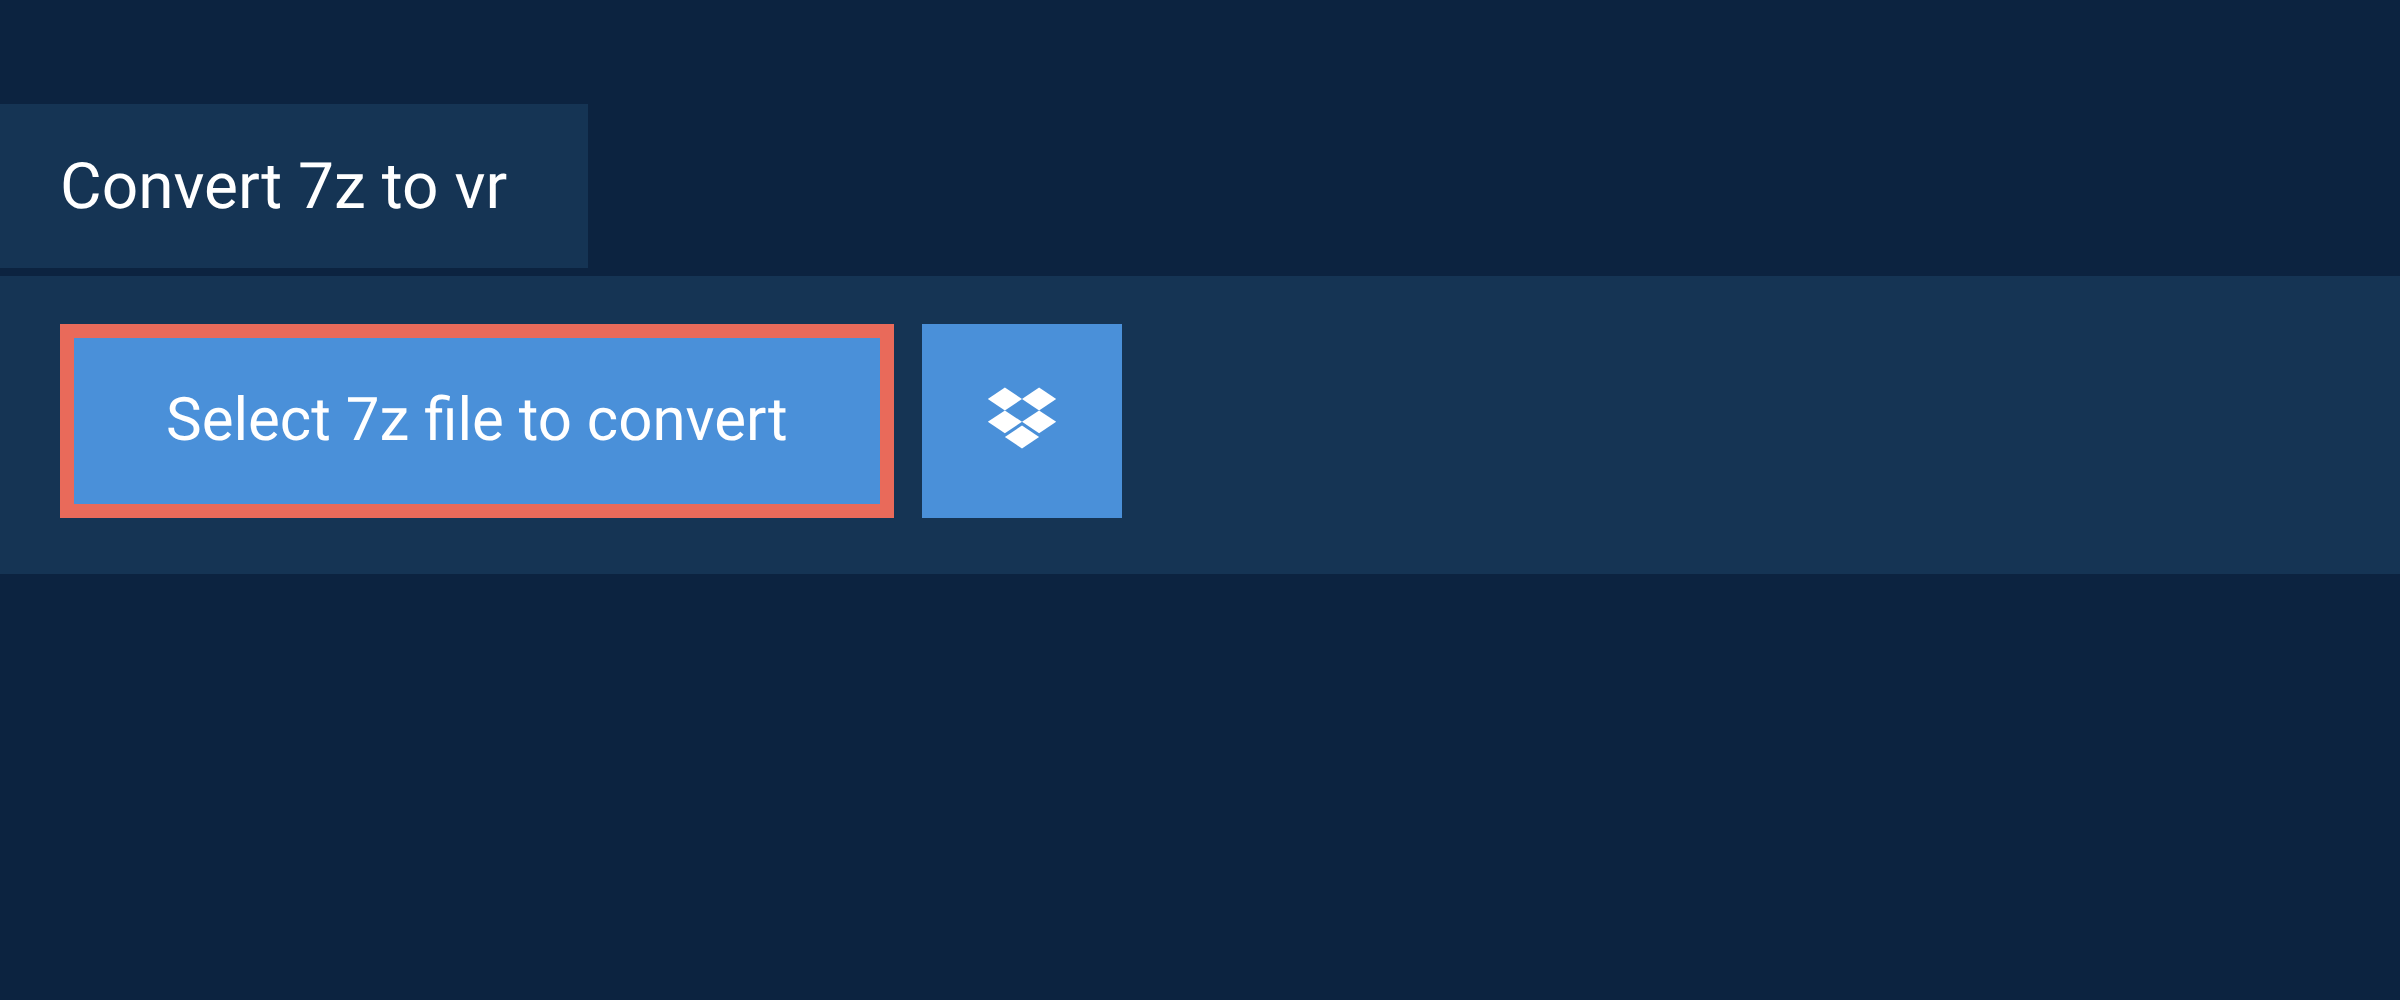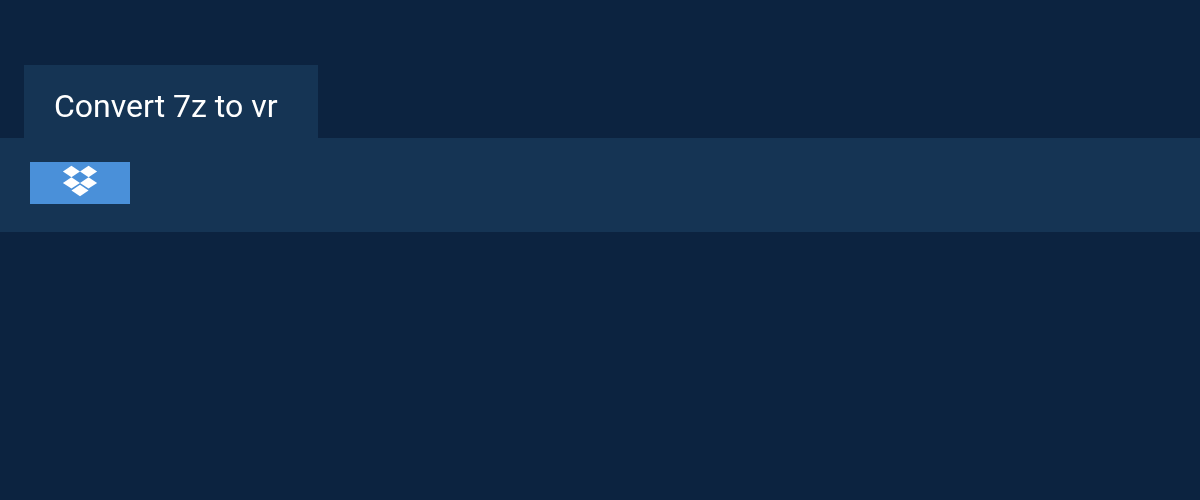--- a/index.html
+++ b/index.html
@@ -9,23 +9,22 @@
     }
     body {
       width: 1200px;
       height: 500px;
       background: #0c2340;
       font-family: -apple-system, BlinkMacSystemFont, "Segoe UI", Roboto, Helvetica, Arial, sans-serif;
       overflow: hidden;
     }
     .tab-container {
       position: absolute;
-      top: 65px;
+      top: 52px;
       left: 0;
-      margin-left: 24px;
     }
     .tab {
       background: #153454;
       color: #ffffff;
       font-size: 32px;
       font-weight: 400;
       padding: 22px 40px 22px 30px;
       display: inline-block;
     }
     .panel {
@@ -69,20 +68,23 @@
 </head>
 <body>
 
 <div class="tab-container">
   <div class="tab">
     <span>Convert 7z to vr</span>
   </div>
 </div>
 
 <div class="panel">
+  <div class="select-button">
+    <span>Select 7z file to convert</span>
+  </div>
   <div class="dropbox-button">
     <span>
       <svg viewBox="0 0 40 40">
         <polygon points="11,4 20,10 11,16 2,10"></polygon>
         <polygon points="29,4 38,10 29,16 20,10"></polygon>
         <polygon points="11,16 20,22 11,28 2,22"></polygon>
         <polygon points="29,16 38,22 29,28 20,22"></polygon>
         <polygon points="20,24 29,30 20,36 11,30"></polygon>
       </svg>
     </span>

